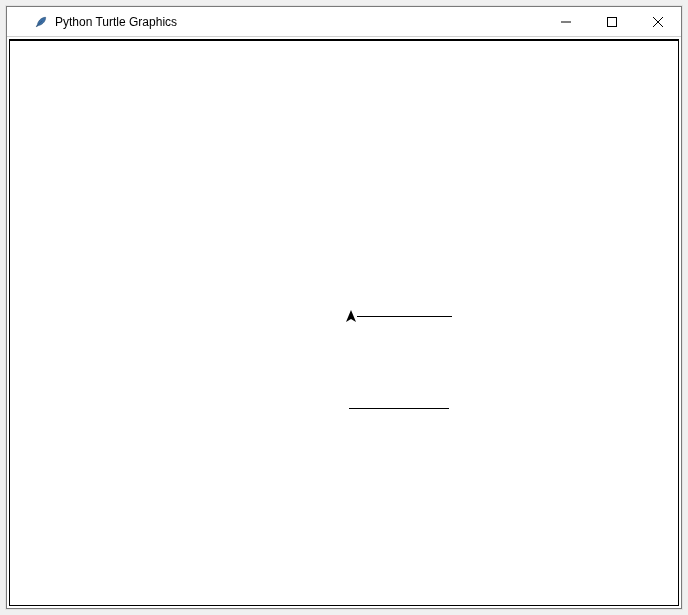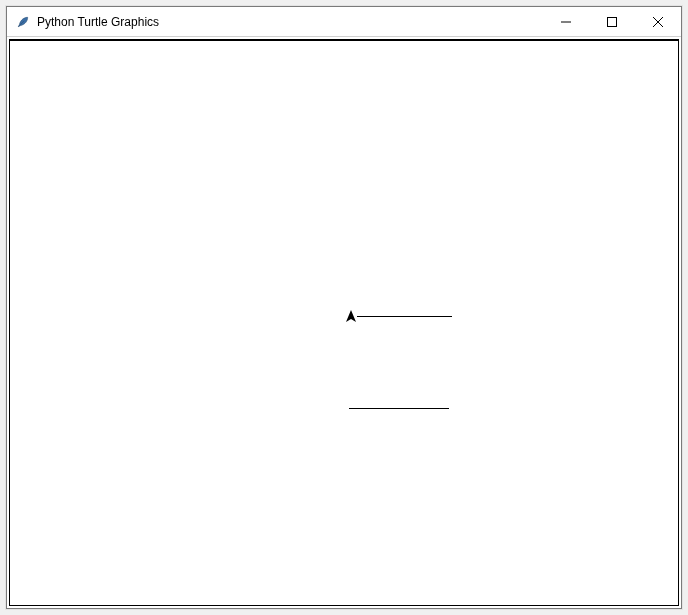--- a/index.html
+++ b/index.html
@@ -22,20 +22,21 @@
       background: #ffffff;
       border: 1px solid #7a7a7a;
       box-shadow: 0 0 0 1px rgba(0,0,0,0.05);
     }
     .titlebar {
       height: 30px;
       display: flex;
       align-items: center;
       background: #ffffff;
       border-bottom: 1px solid #d0d0d0;
+      padding-left: 18px;
     }
     .app-icon {
       margin-left: 8px;
       width: 16px;
       height: 16px;
       display: flex;
       align-items: center;
       justify-content: center;
     }
     .title-text {

